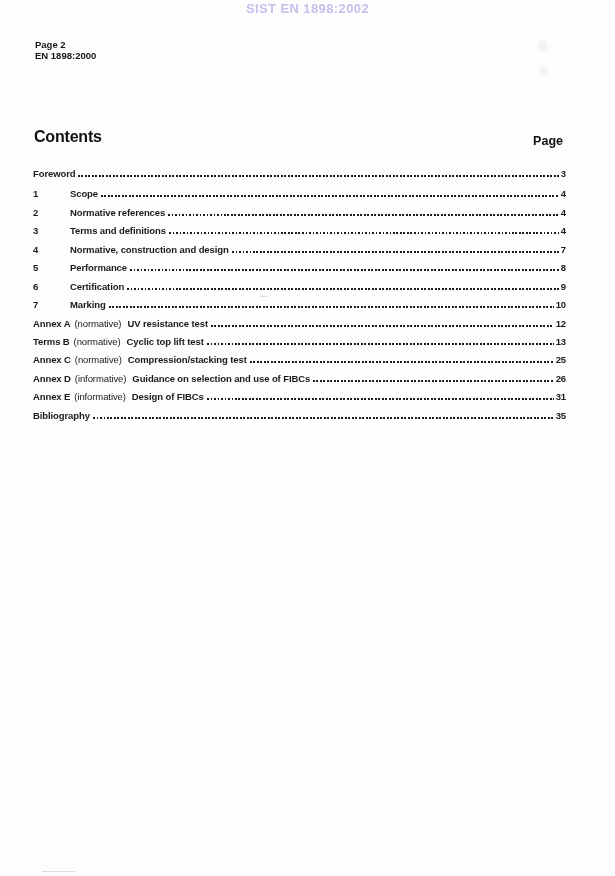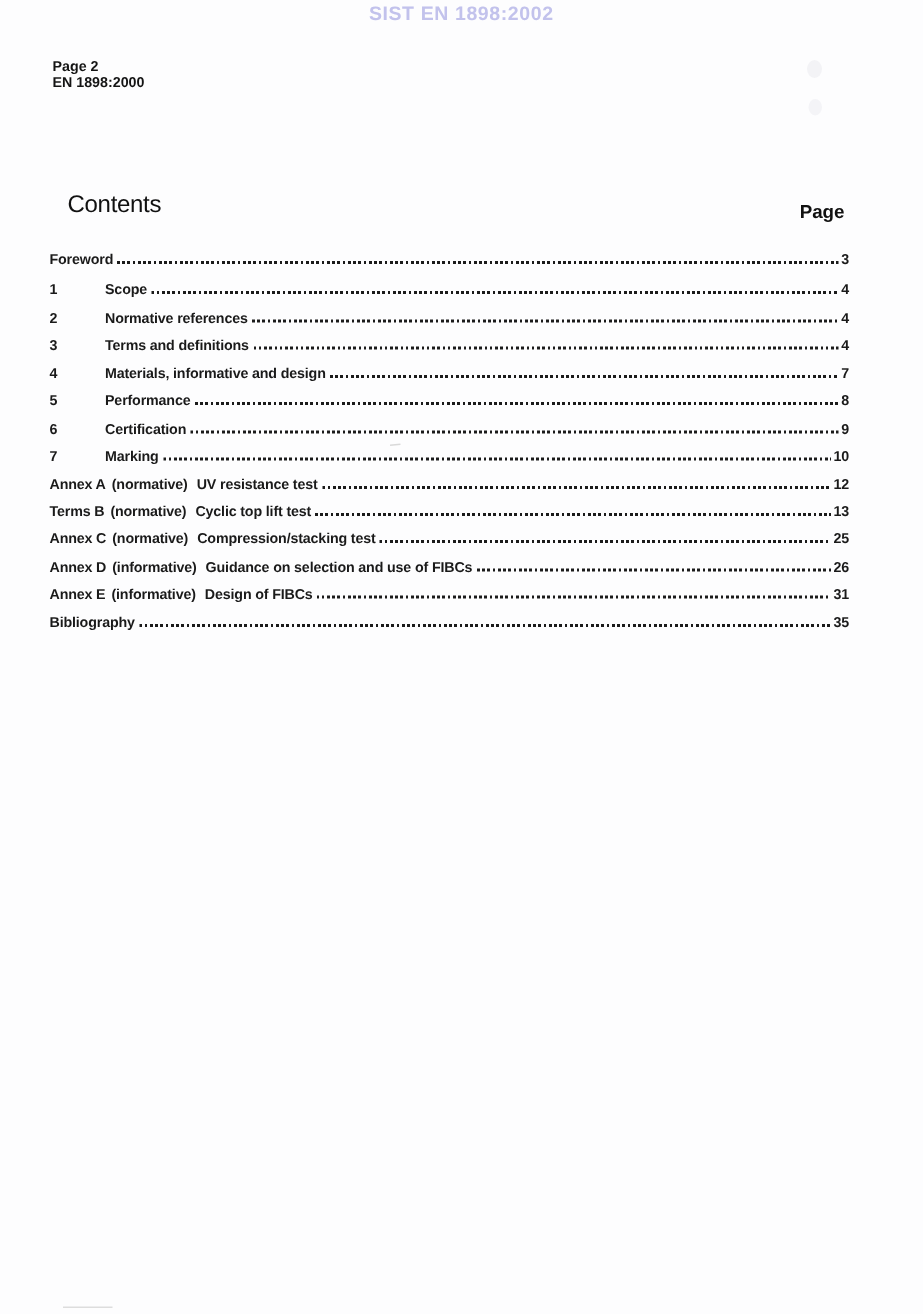--- a/index.html
+++ b/index.html
@@ -20,39 +20,39 @@
     color: #c2c2ec;
   }
 
   .page-id {
     position: absolute; left: 35px; top: 40px;
     font-size: 9.5px; line-height: 10.8px; color: #141414; font-weight: bold;
   }
 
   .contents-title {
     position: absolute; left: 34px; top: 128px;
-    font-size: 16px; font-weight: normal; letter-spacing: -0.2px; color: #111; margin-left: 11px;
+    font-size: 16px; font-weight: bold; letter-spacing: -0.2px; color: #111;
   }
   .page-col-label {
     position: absolute; right: 52px; top: 134px;
     font-size: 12.5px; font-weight: bold; color: #111;
   }
 
   .toc {
     position: absolute; left: 33px; right: 49px; top: 168px;
   }
   .toc-row {
     display: flex; align-items: baseline;
     height: 18.45px;
     font-size: 9.5px; font-weight: bold; letter-spacing: -0.1px;
     white-space: nowrap;
   }
   .toc-row.gap-after { margin-bottom: 2px; }
   .toc-num { display: inline-block; width: 37px; flex: 0 0 37px; }
-  .toc-qualifier { font-weight: bold; margin: 0 1px 0 4px; text-align: right; }
+  .toc-qualifier { font-weight: normal; margin: 0 1px 0 4px; text-align: right; }
   .toc-title-after-qualifier { margin-left: 5px; }
   .leader {
     flex: 1; height: 2px; margin: 0 2px 0 3px;
     background: repeating-linear-gradient(to right, #1b1b1b 0 1.7px, transparent 1.7px 3.5px);
   }
   .toc-page { flex: 0 0 auto; }
 
   
   .artifact { position: absolute; }
   .a-tilde { left: 260px; top: 296px; width: 7px; height: 1px; background: #d9d9d9; transform: rotate(-6deg); }
@@ -95,21 +95,21 @@
         <span class="toc-page">4</span>
       </div>
       <div class="toc-row">
         <span class="toc-num">3</span>
         <span>Terms and definitions</span>
         <span class="leader"></span>
         <span class="toc-page">4</span>
       </div>
       <div class="toc-row">
         <span class="toc-num">4</span>
-        <span>Materials, informative and design</span>
+        <span>Normative, construction and design</span>
         <span class="leader"></span>
         <span class="toc-page">7</span>
       </div>
       <div class="toc-row">
         <span class="toc-num">5</span>
         <span>Performance</span>
         <span class="leader"></span>
         <span class="toc-page">8</span>
       </div>
       <div class="toc-row">

